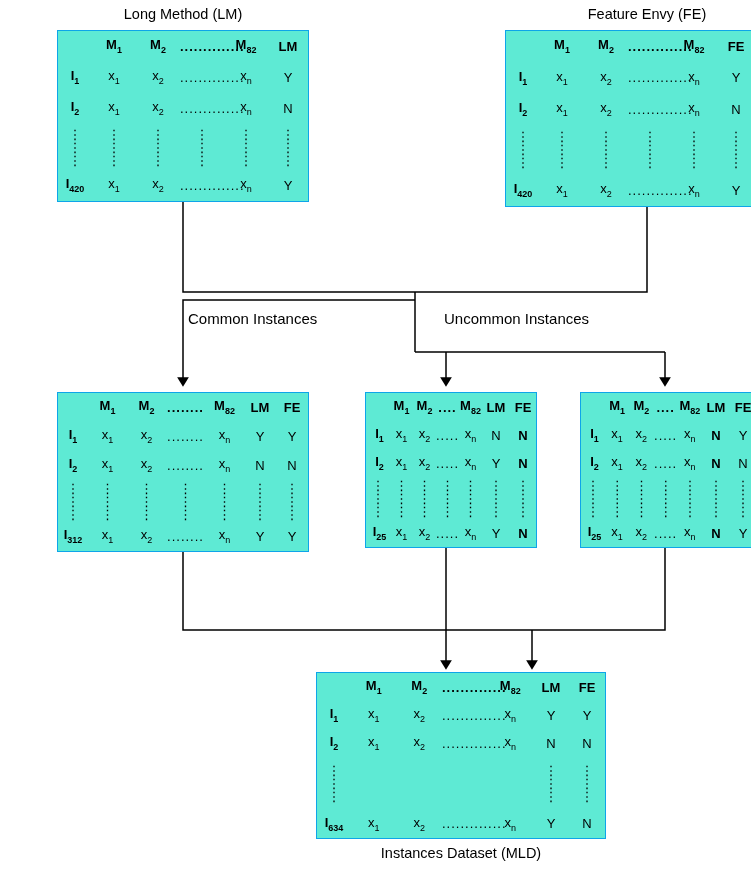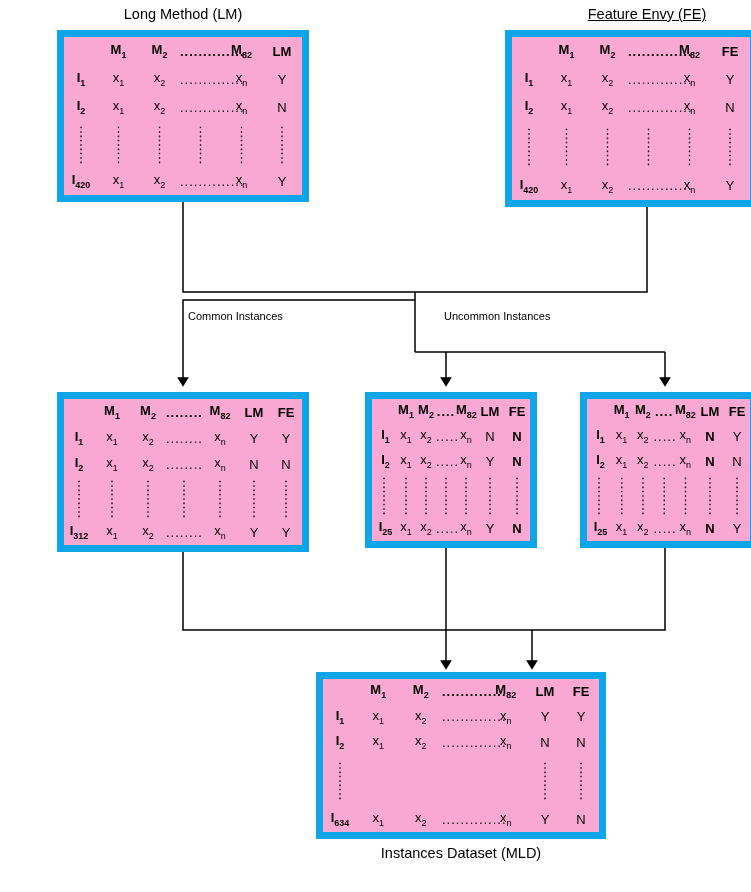--- a/index.html
+++ b/index.html
@@ -16,22 +16,22 @@
 
   .caption{
     position:absolute;
     font-size:14.5px;
     white-space:nowrap;
     text-align:center;
   }
 
   .tbl{
     position:absolute;
-    border:7px solid #0ea5e9;
-    background:#f9a8d4;
+    border:1px solid #0ea5e9;
+    background:#5eead4;
     box-sizing:border-box;
   }
   .tbl table{
     border-collapse:collapse;
     width:100%;
     height:100%;
     table-layout:fixed;
   }
   .tbl td{
     font-size:13px;
@@ -43,21 +43,21 @@
   }
   .hd{font-weight:bold;}
   .rl{font-weight:bold;text-align:left;padding-left:5px;}
   .sub{font-size:9px;vertical-align:sub;font-weight:bold;}
   .subn{font-size:9px;vertical-align:sub;font-weight:normal;}
   .dots{letter-spacing:1px;}
   .vd{font-size:13px;line-height:0.85;}
   .bold{font-weight:bold;}
   .lbl{
     position:absolute;
-    font-size:11px;
+    font-size:15px;
     white-space:nowrap;
   }
 </style>
 </head>
 <body>
 
 <div class="stage">
 
   <svg class="lines" viewBox="0 0 751 892">
     <defs>
@@ -83,21 +83,21 @@
 
       <path d="M148,552 L148,630 L497,630"></path>
       <path d="M411,548 L411,630"></path>
       <path d="M411,630 L411,665" marker-end="url(#ah)"></path>
       <path d="M630,548 L630,630 L497,630"></path>
       <path d="M497,630 L497,665" marker-end="url(#ah)"></path>
     </g>
   </svg>
 
   <div class="caption" style="left:48px;top:6px;width:200px;">Long Method (LM)</div>
-  <div class="caption" style="left:512px;top:6px;width:200px;text-decoration:underline;">Feature Envy (FE)</div>
+  <div class="caption" style="left:512px;top:6px;width:200px;">Feature Envy (FE)</div>
 
   <div class="tbl" style="left:22px;top:30px;width:252px;height:172px;">
     <table>
       <tbody>
           <tr>
         <td style="width:34px;"></td>
         <td class="hd">M<span class="sub">1</span></td>
         <td class="hd">M<span class="sub">2</span></td>
         <td class="hd dots" style="font-weight:bold;">..............</td>
         <td class="hd">M<span class="sub">82</span></td>

